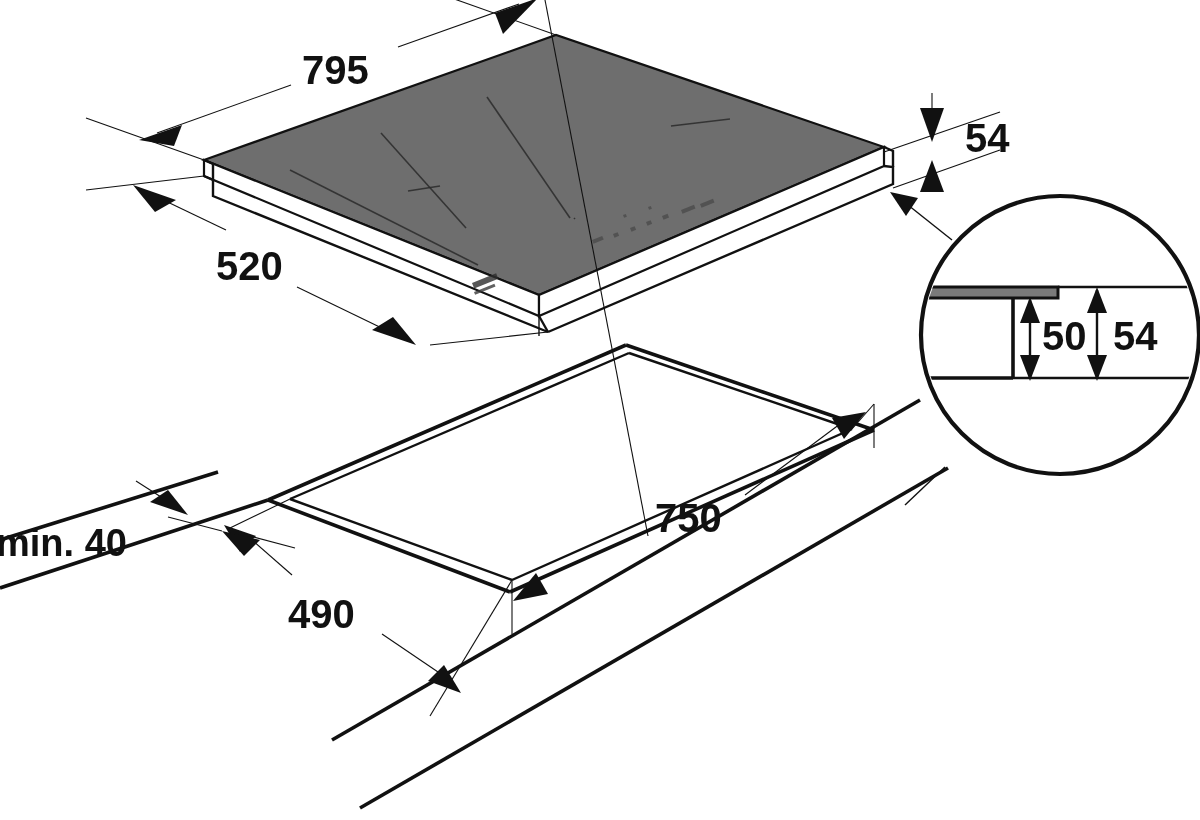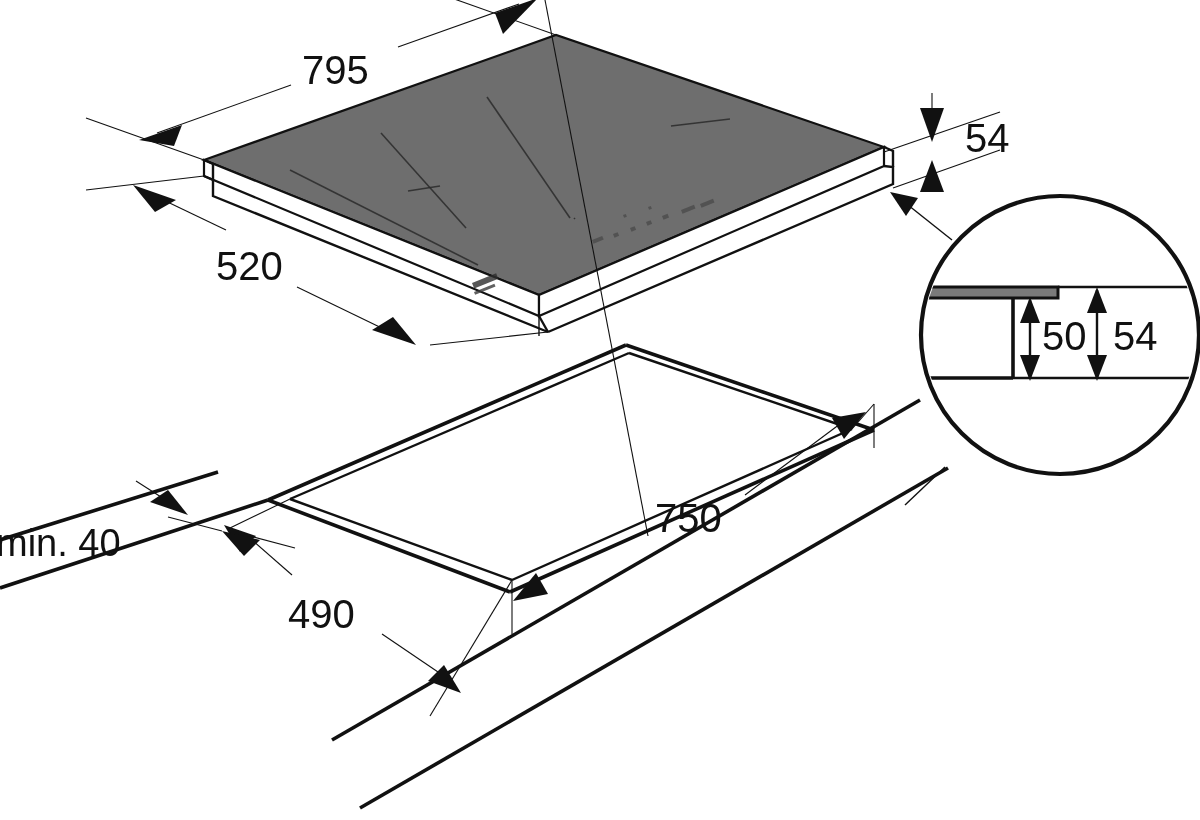--- a/index.html
+++ b/index.html
@@ -11,20 +11,21 @@
     width: 1200px;
     height: 820px;
     font-family: "Liberation Sans", sans-serif;
     overflow: hidden;
   }
   #drawing-root {
     position: relative;
     width: 1200px;
     height: 820px;
     background: #ffffff;
+    font-weight: bold;
   }
   svg.tech-drawing {
     display: block;
     width: 1200px;
     height: 820px;
   }
   .dim-text {
     font-family: "Liberation Sans", sans-serif;
     font-size: 40px;
     fill: #111111;

